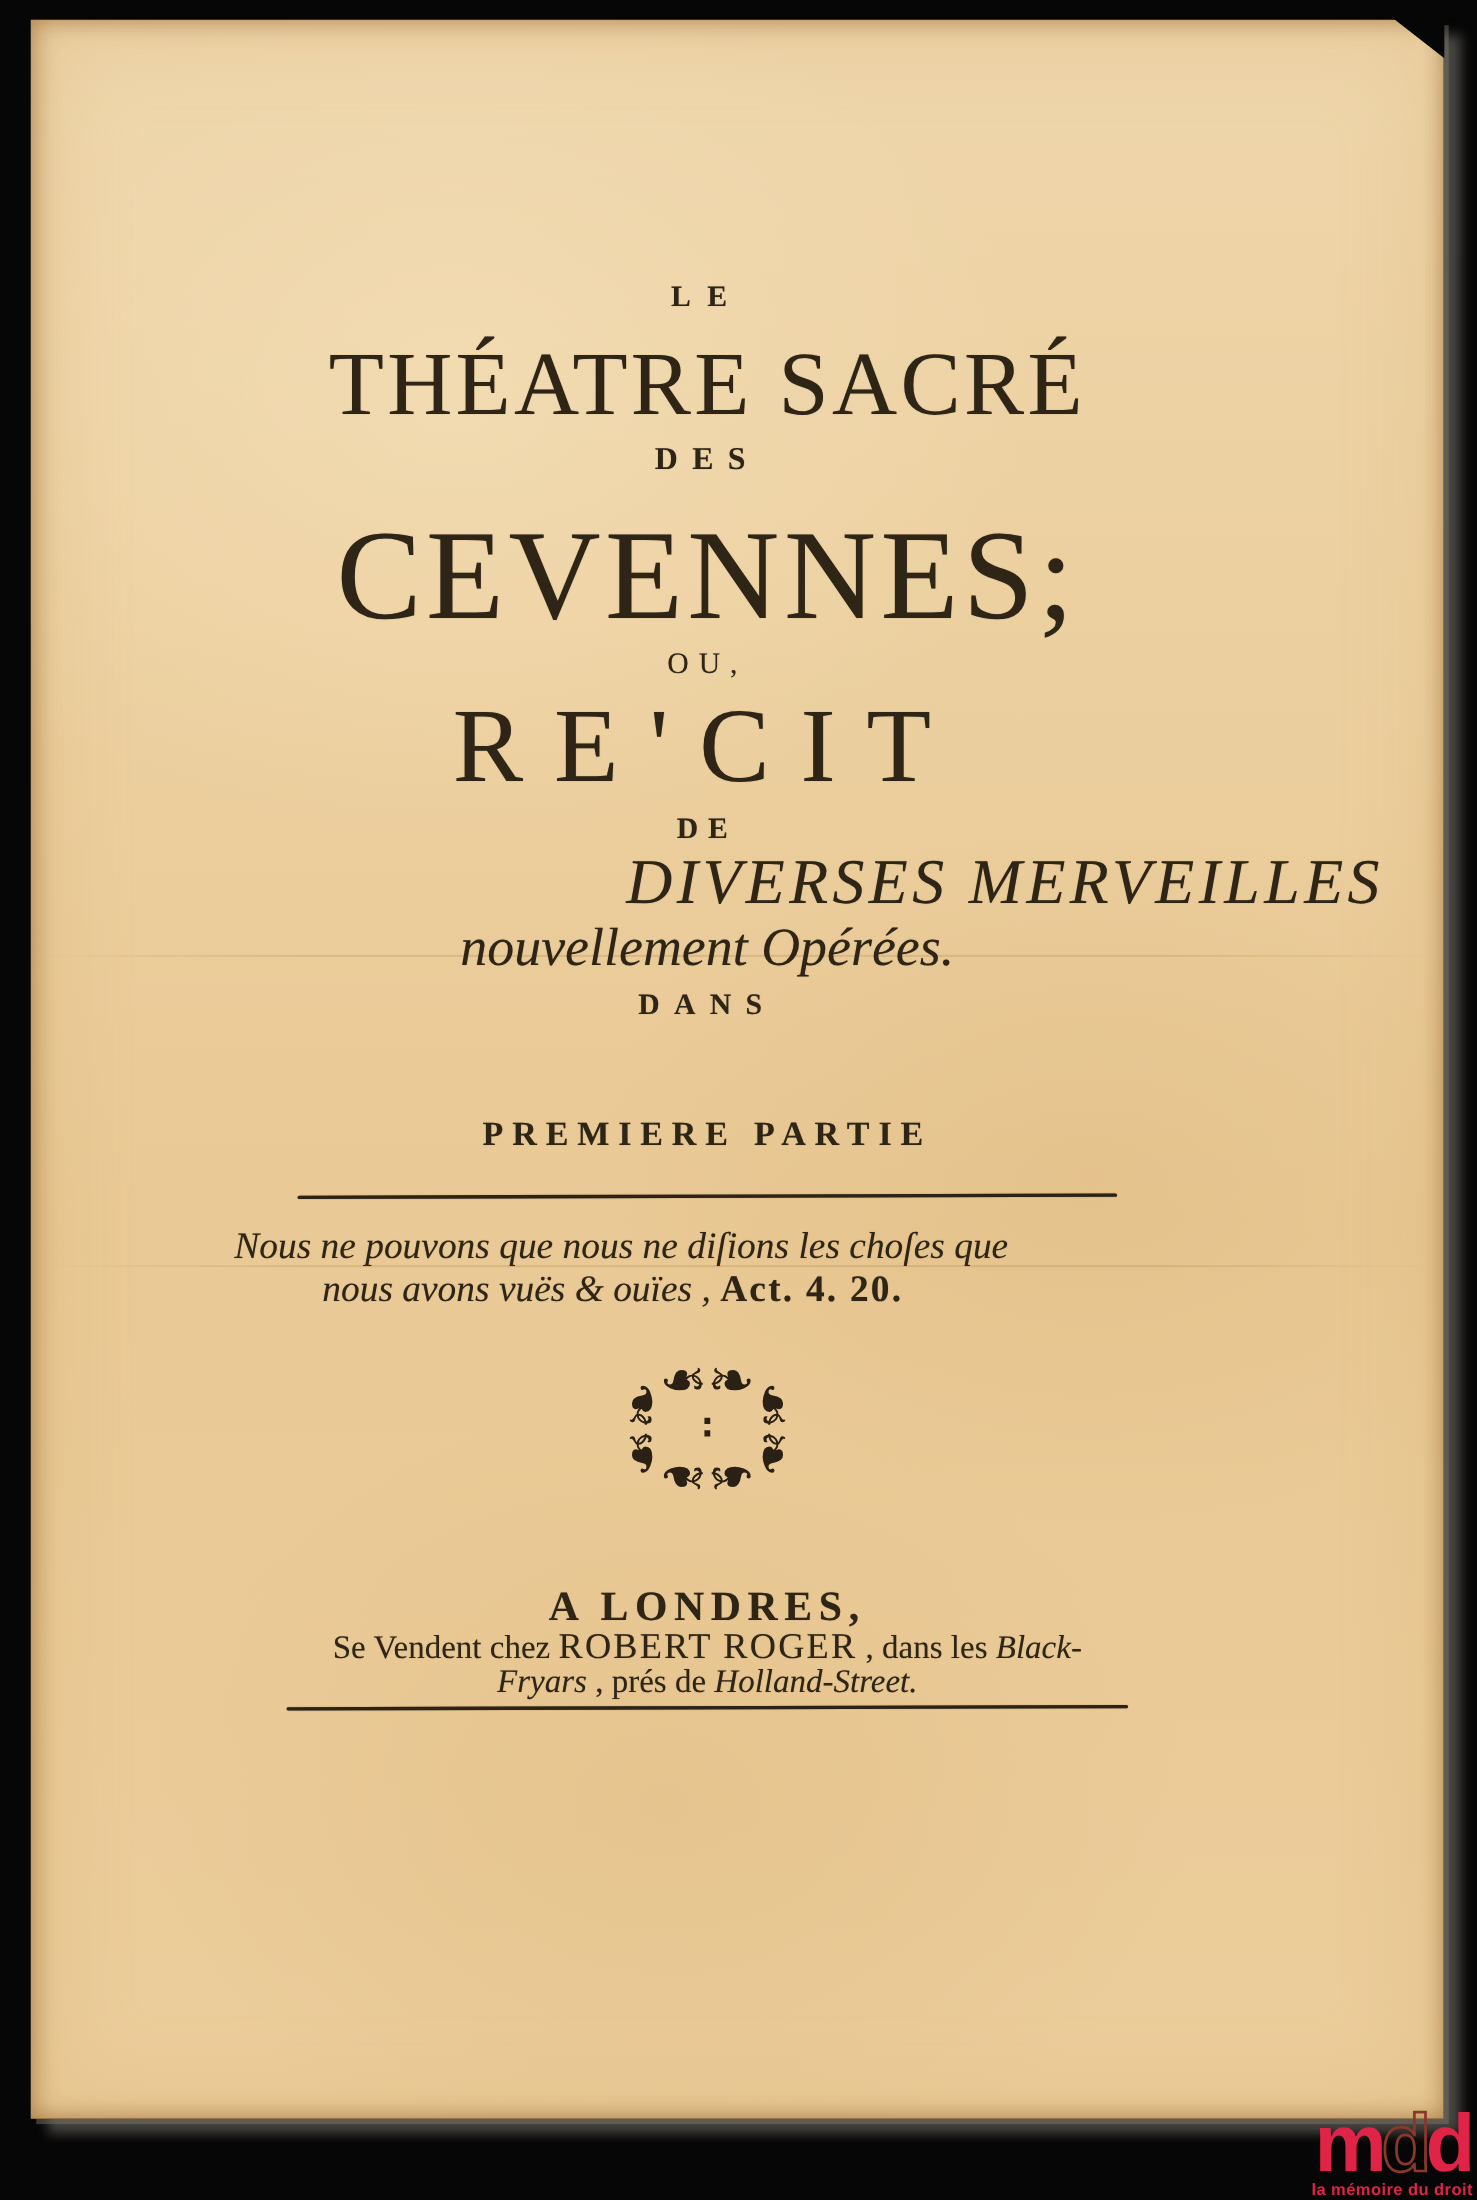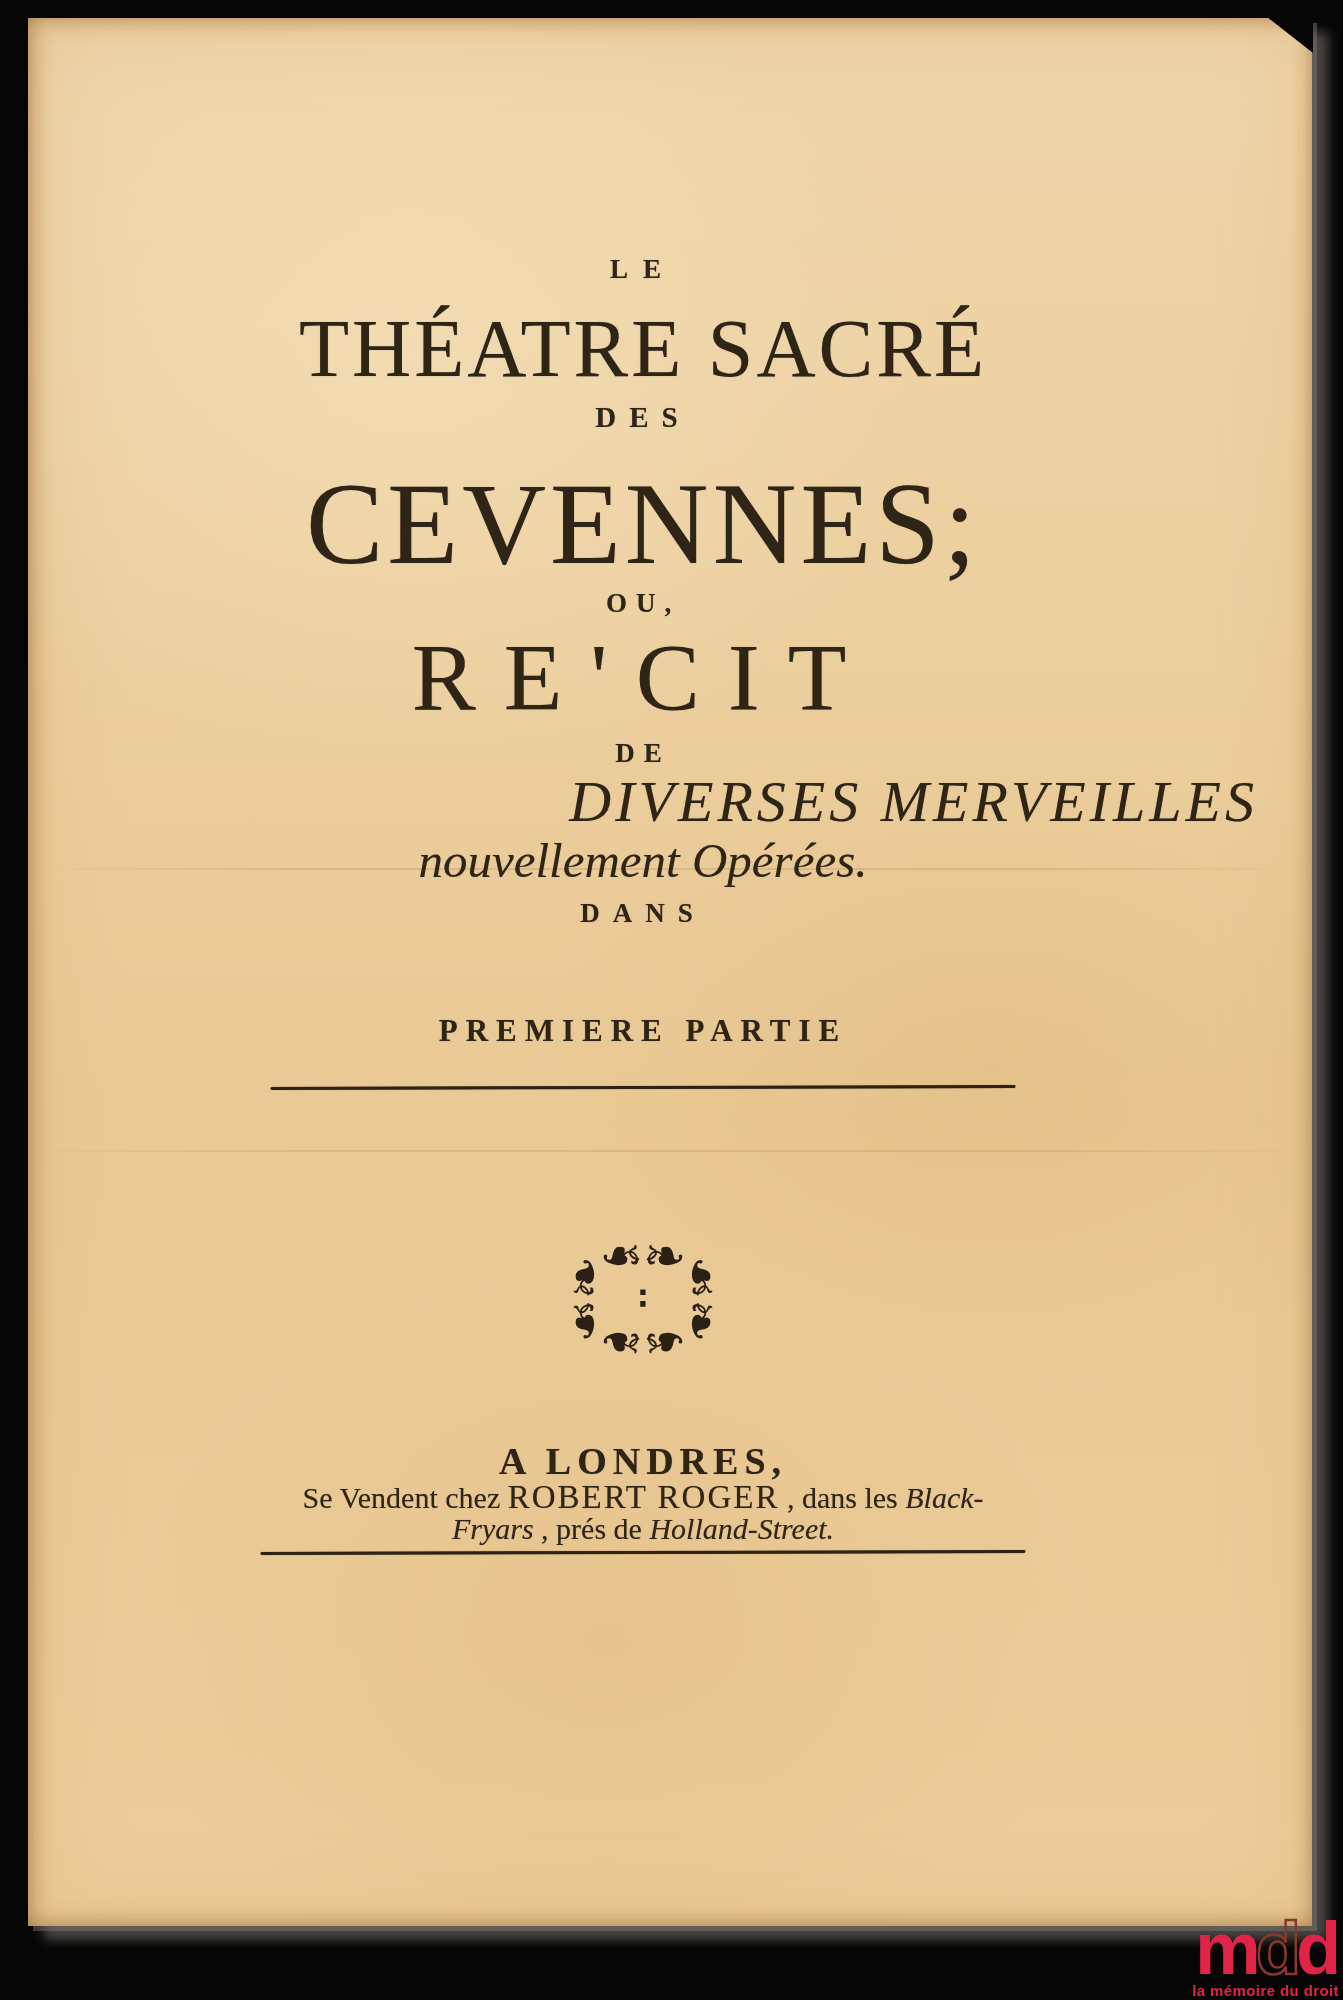--- a/index.html
+++ b/index.html
@@ -46,21 +46,21 @@
   }
   .line{
     position:absolute;left:0;width:100%;
     text-align:center;line-height:1;white-space:nowrap;
     text-shadow:0 0 1px rgba(46,37,23,0.35);
   }
   .t-le        {top:238px;font-size:27px;letter-spacing:15px;font-weight:bold;}
   .t-theatre   {top:290px;font-size:82px;letter-spacing:3px;}
   .t-des       {top:385px;font-size:29px;letter-spacing:13px;font-weight:bold;}
   .t-cevennes  {top:448px;font-size:116px;letter-spacing:4px;}
-  .t-ou        {top:572px;font-size:27px;letter-spacing:9px;font-weight:bold;}
+  .t-ou        {top:572px;font-size:27px;letter-spacing:9px;font-weight:normal;}
   .t-recit     {top:612px;font-size:96px;letter-spacing:28px;}
   .t-de        {top:722px;font-size:27px;letter-spacing:9px;font-weight:bold;}
   .t-diverses  {top:755px;font-size:58px;letter-spacing:4px;font-style:italic;text-align:right;}
   .t-nouvellement{top:818px;font-size:49px;font-style:italic;}
   .t-dans      {top:882px;font-size:27px;letter-spacing:13px;font-weight:bold;}
   .t-cette     {top:922px;font-size:41px;}
   .t-premiere  {top:997px;font-size:31px;letter-spacing:8px;font-weight:bold;}
   .rule{
     position:absolute;left:50%;transform:translateX(-50%) rotate(-0.15deg);
     height:3px;background:#2c2315;border-radius:2px;
@@ -136,20 +136,24 @@
     <div class="line t-ou">OU,</div>
     <div class="line t-recit">RE'CIT</div>
     <div class="line t-de">DE</div>
     <div class="line t-diverses">DIVERSES MERVEILLES</div>
     <div class="line t-nouvellement">nouvellement Opérées.</div>
     <div class="line t-dans">DANS</div>
     <div class="line t-premiere">PREMIERE PARTIE</div>
 
     <div class="rule rule1"></div>
 
+    <div class="quote">
+      <div class="q1">Nous ne pouvons que nous ne diſions les choſes que</div>
+      <div class="q2"><span>nous avons vuës &amp; ouïes , </span><span class="q-ref">Act. 4. 20.</span></div>
+    </div>
 
     <div class="ornament">
       <div class="orn-row">
         <span class="fl mx">❧</span>
           <span class="fl">❧</span>
       </div>
       <div class="orn-row mid">
         <span class="arm arm-left">
             <span class="fl mx">❧</span>
             <span class="fl">❧</span>

